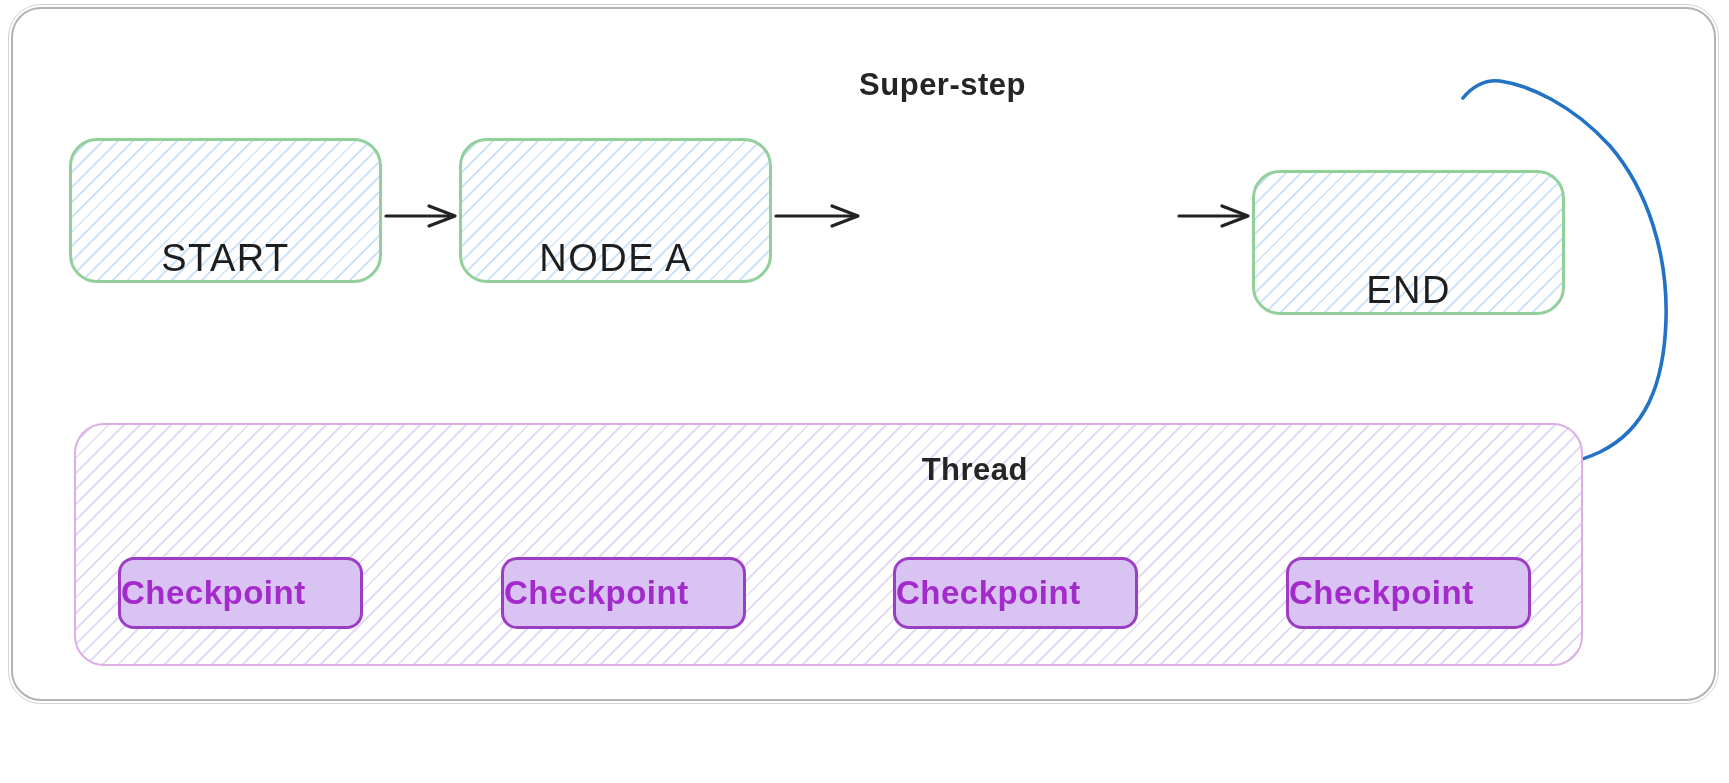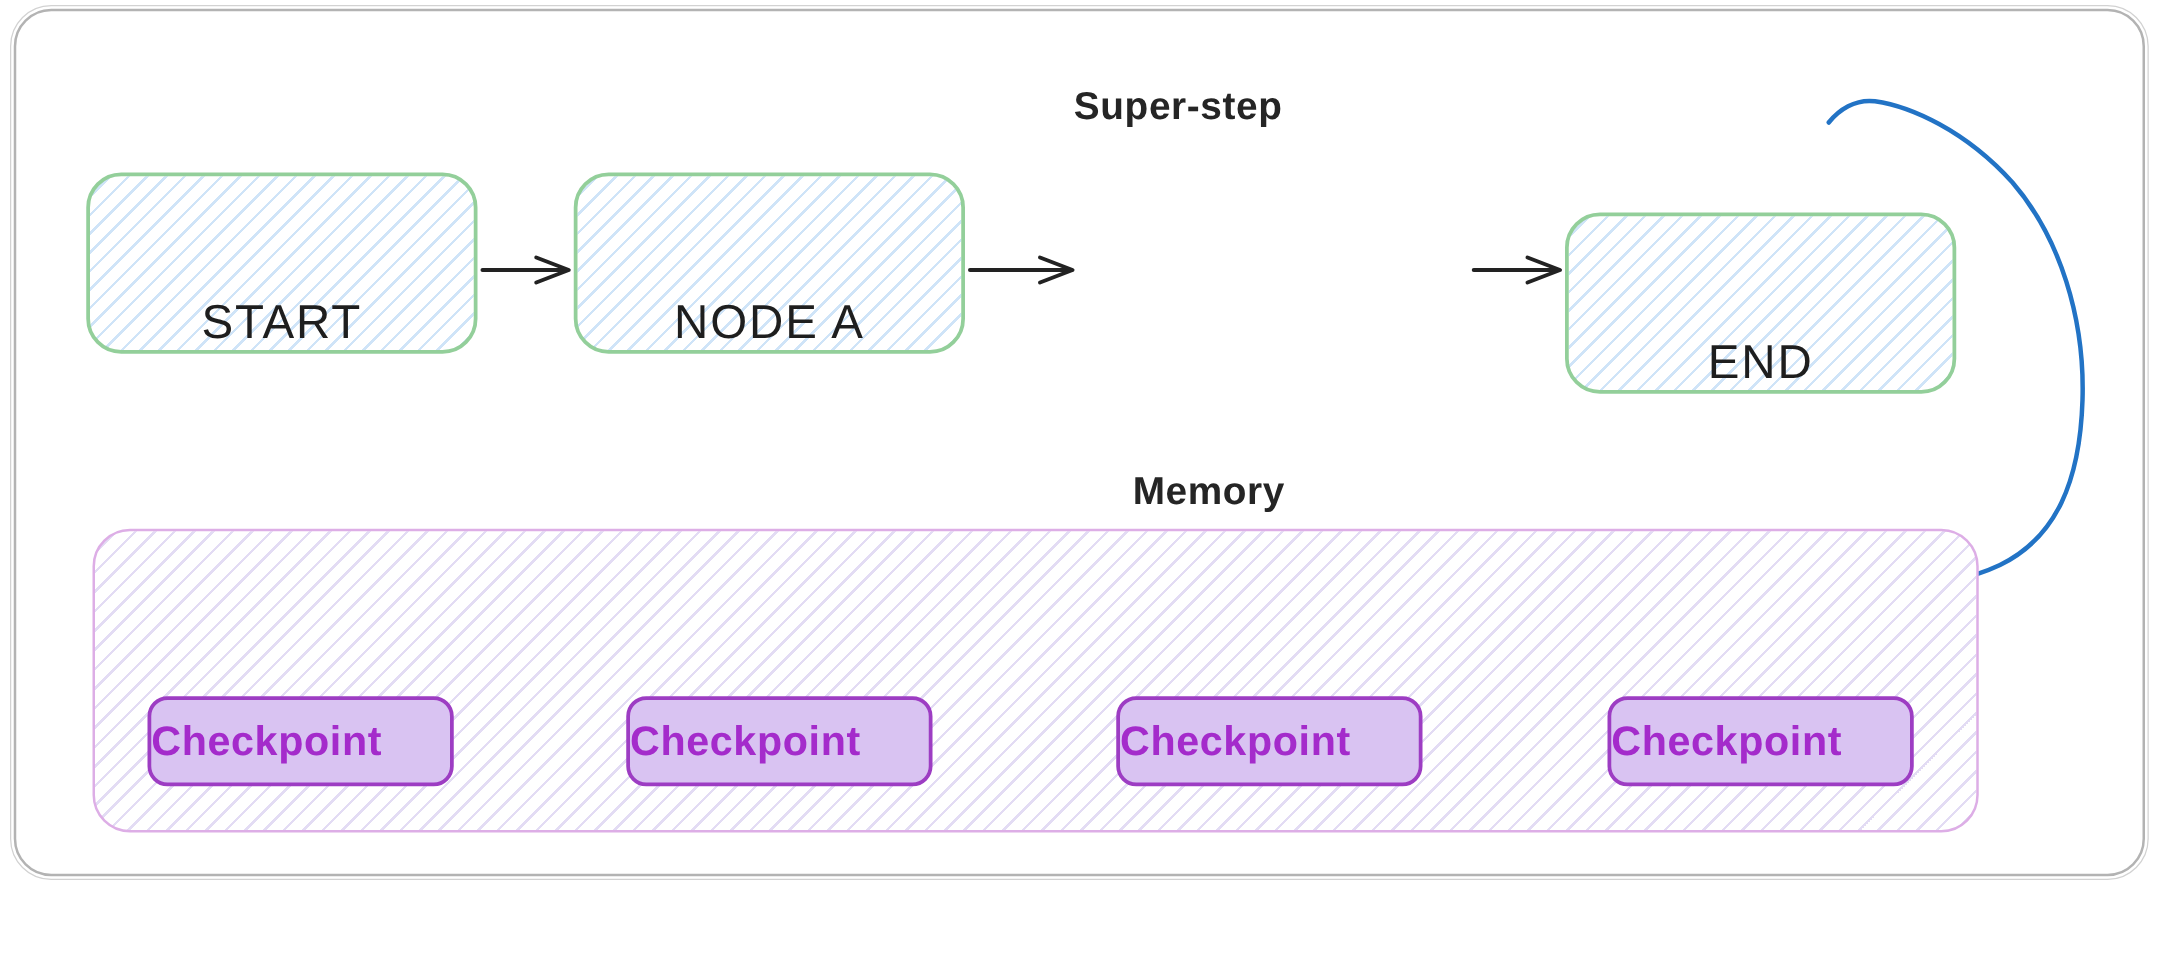--- a/index.html
+++ b/index.html
@@ -105,24 +105,24 @@
     <span>START</span>
   </div>
   <div class="node" style="left:459px;">
     <span>NODE A</span>
   </div>
   <div class="node" style="left:1252px;margin-top:32px;">
     <span>END</span>
   </div>
 
 
-  <div class="section-title" style="left:628px;top:371px;width:400px;">Memory</div>
 
   <div class="thread-box"></div>
 
+  <div class="section-title" style="left:628px;top:448px;width:400px;">Thread</div>
 
   <div class="checkpoint" style="left:118px;">
     <span>Checkpoint</span>
   </div>
   <div class="checkpoint" style="left:501px;">
     <span>Checkpoint</span>
   </div>
   <div class="checkpoint" style="left:893px;">
     <span>Checkpoint</span>
   </div>

